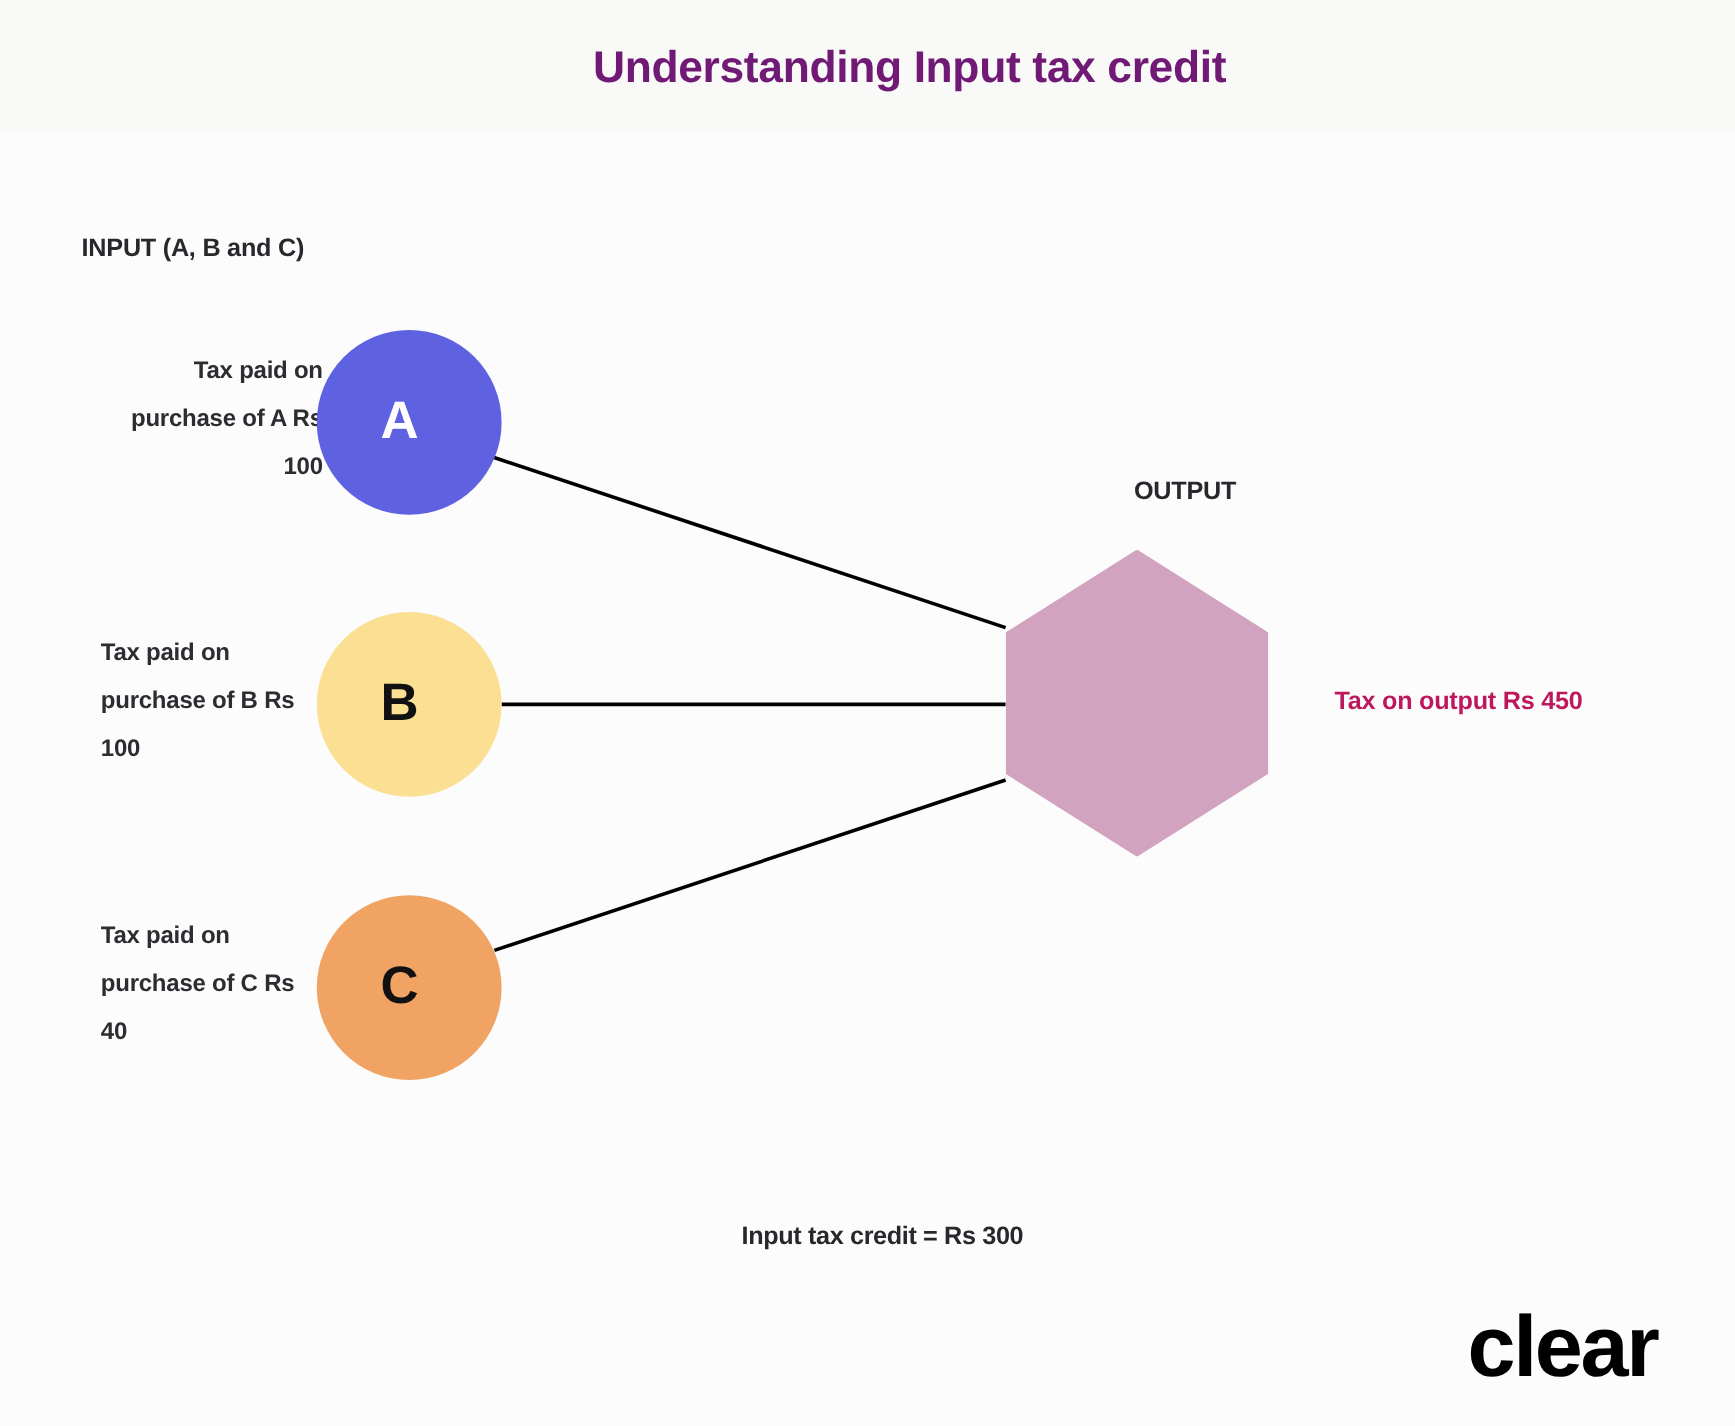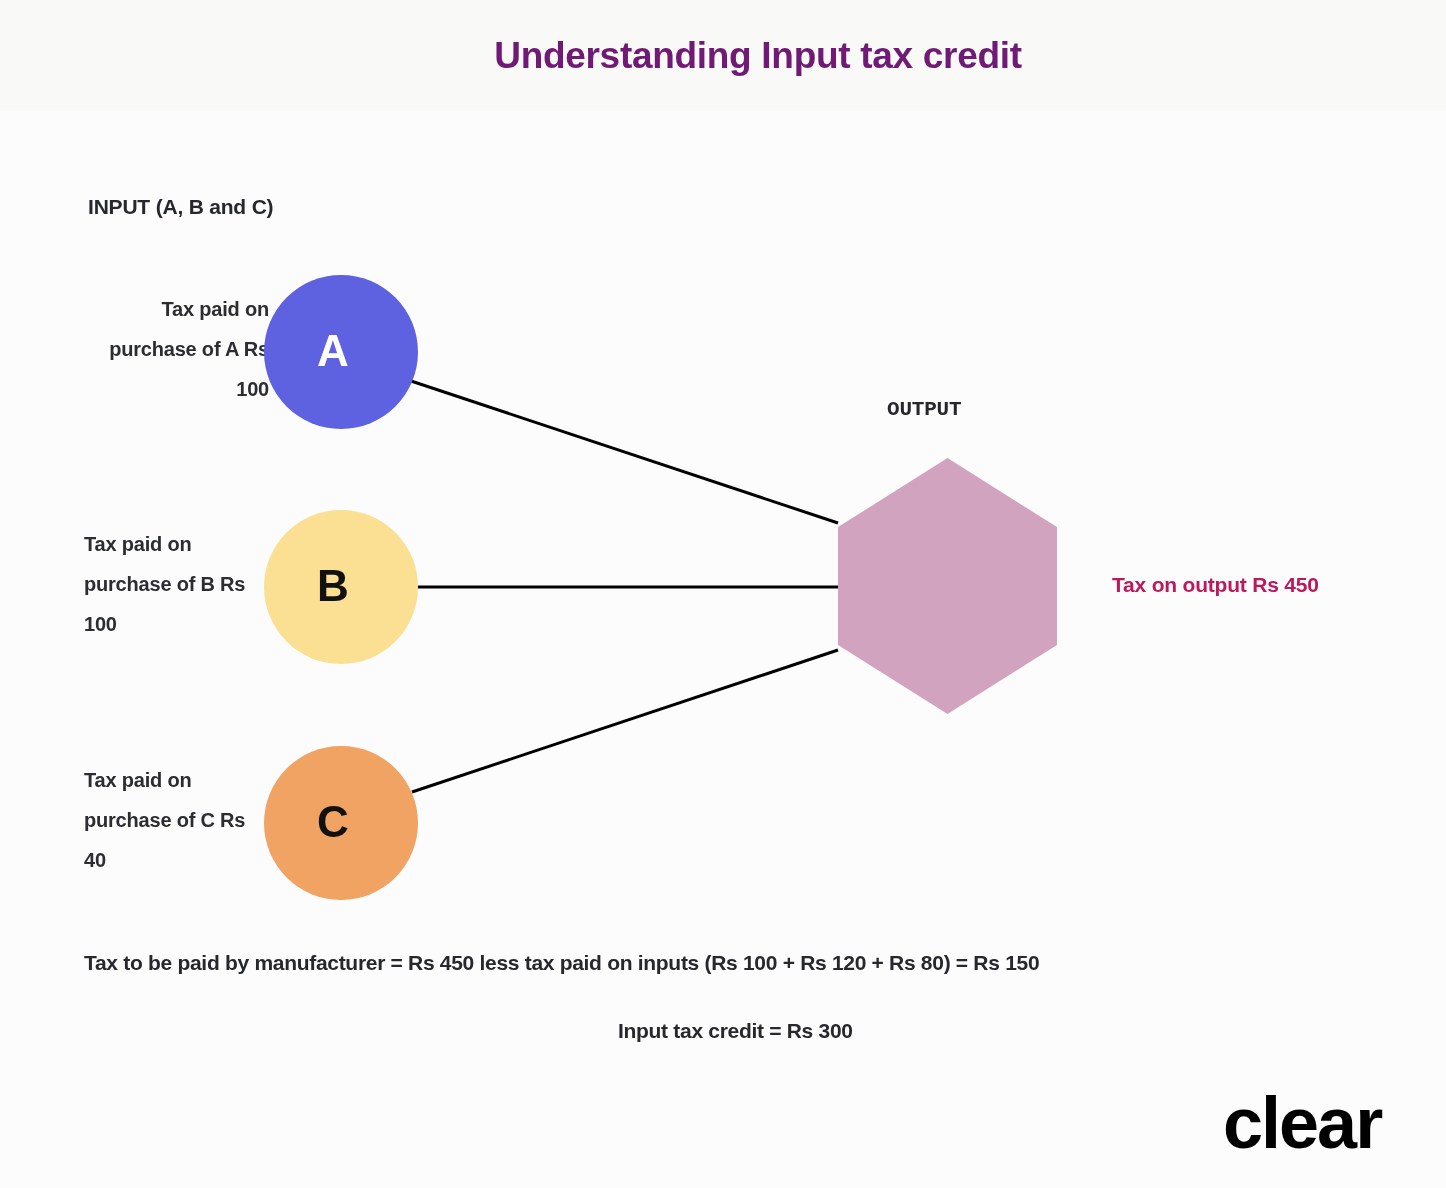--- a/index.html
+++ b/index.html
@@ -62,22 +62,22 @@
 
   
   .group-heading {
     position: absolute;
     font-size: 21px;
     font-weight: bold;
     color: #26282c;
     letter-spacing: -0.2px;
     white-space: nowrap;
   }
-  #input-group-label { left: 88px; top: 84px; }
-  #output-group-label { left: 887px; top: 287px; font-family: Liberation Mono, monospace; }
+  #input-group-label { left: 68px; top: 84px; }
+  #output-group-label { left: 945px; top: 287px; }
 
   
   .node-caption {
     position: absolute;
     font-size: 20px;
     font-weight: bold;
     color: #2b2d31;
     line-height: 40px;
     letter-spacing: -0.2px;
     width: 185px;
@@ -184,17 +184,16 @@
   <div class="input-node" id="node-b">
     <span class="input-node-letter">B</span>
   </div>
   <div class="input-node" id="node-c">
     <span class="input-node-letter">C</span>
   </div>
 
   <div id="output-node"></div>
   <div id="output-caption">Tax on output Rs 450</div>
 
-  <div class="footer-line" id="footer-equation">Tax to be paid by manufacturer = Rs 450 less tax paid on inputs (Rs 100 + Rs 120 + Rs 80) = Rs 150</div>
   <div class="footer-line" id="footer-credit">Input tax credit = Rs 300</div>
 
   <div id="brand-logo">clear</div>
 </div>
 
 </body></html>

